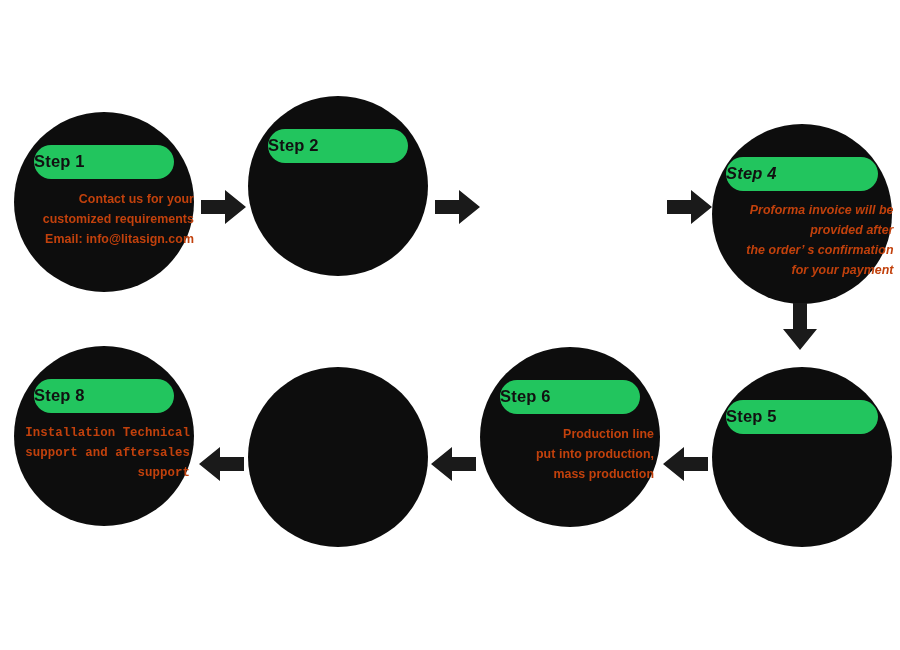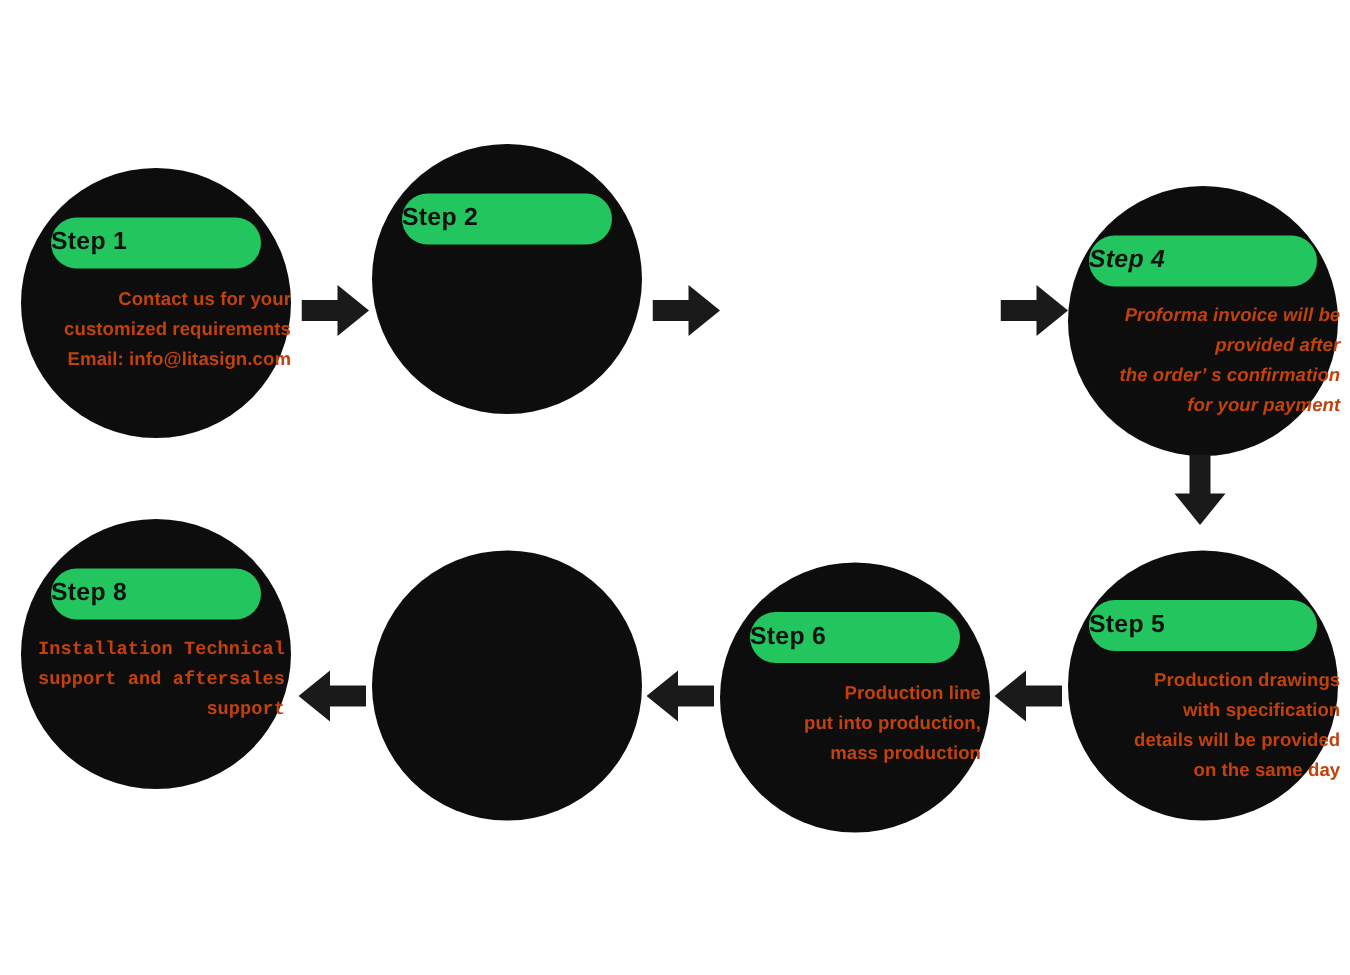--- a/index.html
+++ b/index.html
@@ -62,21 +62,21 @@
     white-space: pre-line;
     letter-spacing: 0.05px;
   }
 
   
   .n1 { left: 14px;  top: 112px; }
   .n2 { left: 248px; top: 96px; }
   .n3 { left: 480px; top: 112px; }
   .n4 { left: 712px; top: 124px; font-style: italic; }
   .n5 { left: 712px; top: 367px; }
-  .n6 { left: 480px; top: 375px; }
+  .n6 { left: 480px; top: 347px; }
   .n7 { left: 248px; top: 367px; }
   .n8 { left: 14px;  top: 346px; }
 
   .n1 .node-pill { width: 140px; margin-top: 33px; }
   .n2 .node-pill { width: 140px; margin-top: 33px; }
   .n3 .node-pill { width: 140px; margin-top: 33px; }
   .n4 .node-pill { width: 152px; margin-top: 33px; }
   .n5 .node-pill { width: 152px; margin-top: 33px; }
   .n6 .node-pill { width: 140px; margin-top: 33px; }
   .n7 .node-pill { width: 140px; margin-top: 33px; }
@@ -125,24 +125,20 @@
   <div class="node n4">
     <div class="node-pill">Step 4</div>
     <div class="node-body">Proforma invoice will be
 provided after
 the order’ s confirmation
 for your payment</div>
   </div>
 
   <div class="node n5">
     <div class="node-pill">Step 5</div>
-    <div class="node-body">Production drawings
-with specification
-details will be provided
-on the same day</div>
   </div>
 
   <div class="node n6">
     <div class="node-pill">Step 6</div>
     <div class="node-body">Production line
 put into production,
 mass production</div>
   </div>
 
   <div class="node n7">

